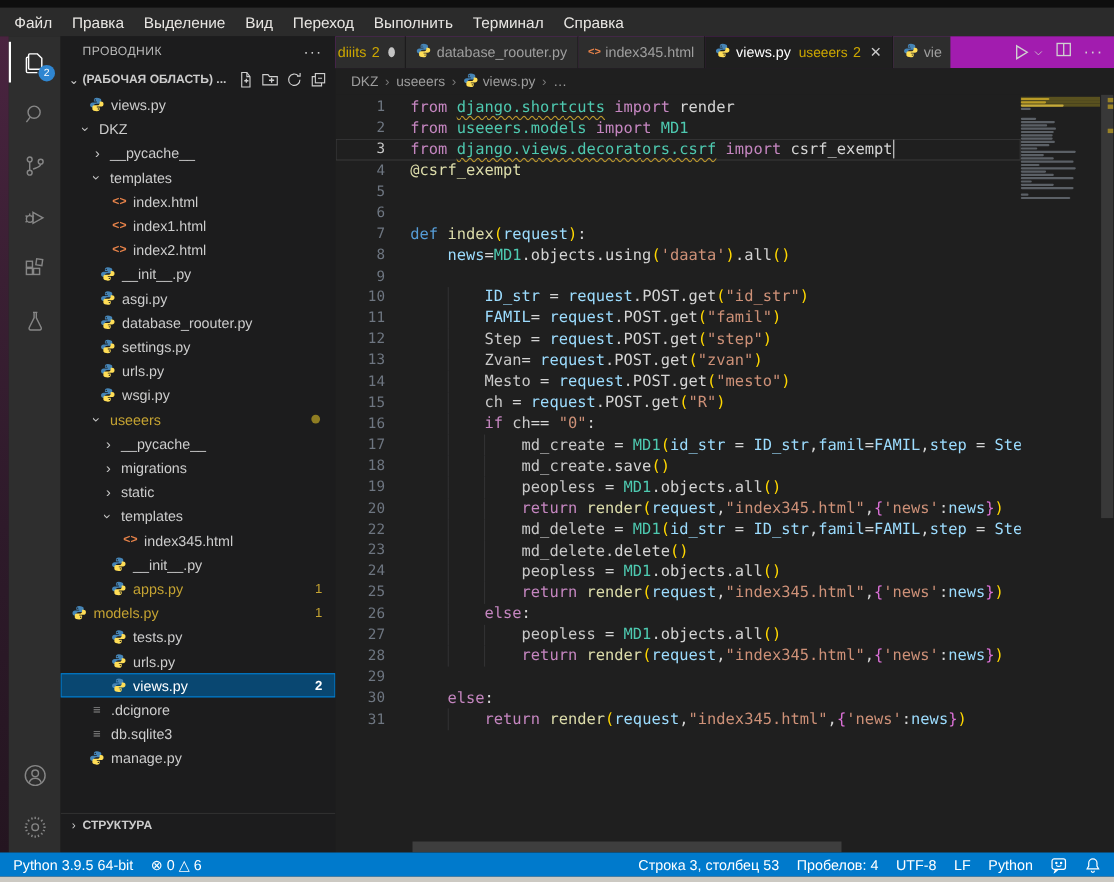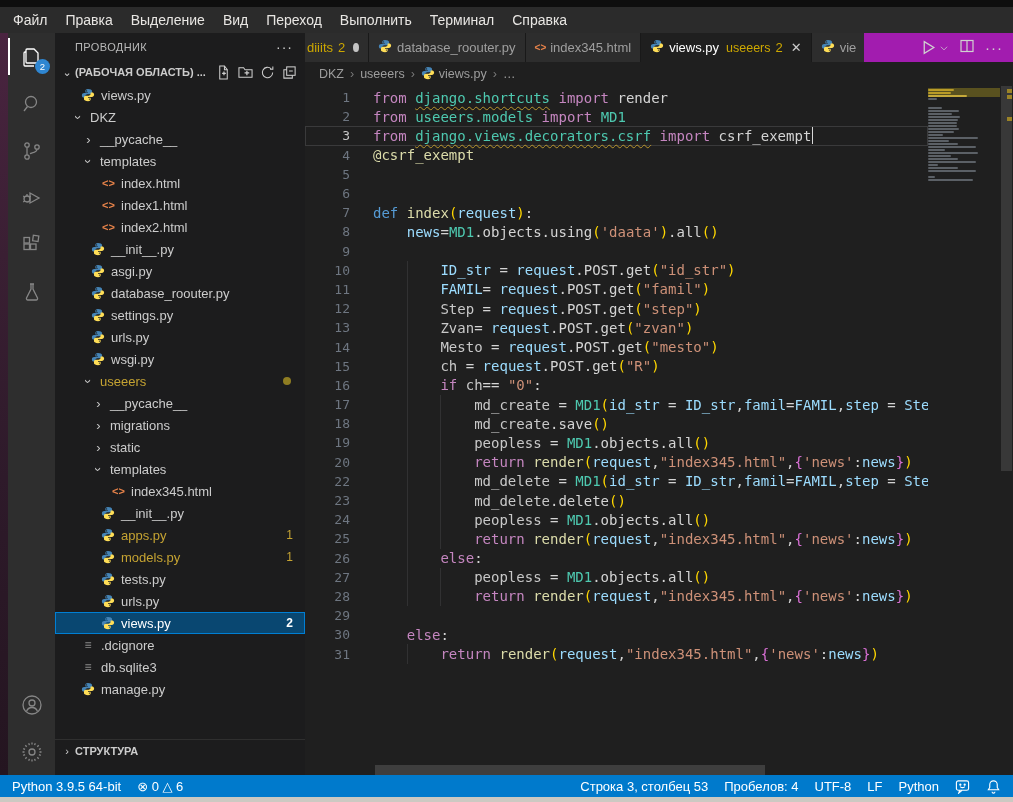--- a/index.html
+++ b/index.html
@@ -344,21 +344,21 @@
           <div class="trow warn" style="padding-left: 36px;">
             <span class="ficon" style="margin-left: 8px;">
               <svg viewBox="0 0 16 16" width="14" height="14">
                 <path fill="#4584b6" d="M8 1C5.5 1 5 2.2 5 3.2V5h3v.8H3.6C2.2 5.8 1 6.7 1 8.5S2.2 11 3.6 11H5V9.3C5 8 6.1 7.2 7.4 7.2h3.2c1.1 0 2-.9 2-2V3.2C12.6 2 10.5 1 8 1zM6.4 2.6a.7.7 0 1 1 0 1.4.7.7 0 0 1 0-1.4z"></path>
                 <path fill="#ffde57" d="M8 15c2.5 0 3-1.2 3-2.2V11H8v-.8h4.4c1.4 0 2.6-.9 2.6-2.7S13.8 5 12.4 5H11v1.7c0 1.3-1.1 2.1-2.4 2.1H5.4c-1.1 0-2 .9-2 2v2.1C3.4 14 5.5 15 8 15zm1.6-1.6a.7.7 0 1 1 0-1.4.7.7 0 0 1 0 1.4z"></path>
               </svg>
             </span>
             <span style="margin-left: 4px;">apps.py</span>
             <span class="badge">1</span>
           </div>
-          <div class="trow warn" style="padding-left: 36px;">
+          <div class="trow warn" style="">
             <span class="ficon" style="margin-left: 8px;">
               <svg viewBox="0 0 16 16" width="14" height="14">
                 <path fill="#4584b6" d="M8 1C5.5 1 5 2.2 5 3.2V5h3v.8H3.6C2.2 5.8 1 6.7 1 8.5S2.2 11 3.6 11H5V9.3C5 8 6.1 7.2 7.4 7.2h3.2c1.1 0 2-.9 2-2V3.2C12.6 2 10.5 1 8 1zM6.4 2.6a.7.7 0 1 1 0 1.4.7.7 0 0 1 0-1.4z"></path>
                 <path fill="#ffde57" d="M8 15c2.5 0 3-1.2 3-2.2V11H8v-.8h4.4c1.4 0 2.6-.9 2.6-2.7S13.8 5 12.4 5H11v1.7c0 1.3-1.1 2.1-2.4 2.1H5.4c-1.1 0-2 .9-2 2v2.1C3.4 14 5.5 15 8 15zm1.6-1.6a.7.7 0 1 1 0-1.4.7.7 0 0 1 0 1.4z"></path>
               </svg>
             </span>
             <span style="margin-left: 4px;">models.py</span>
             <span class="badge">1</span>
           </div>
           <div class="trow" style="padding-left: 36px;">

